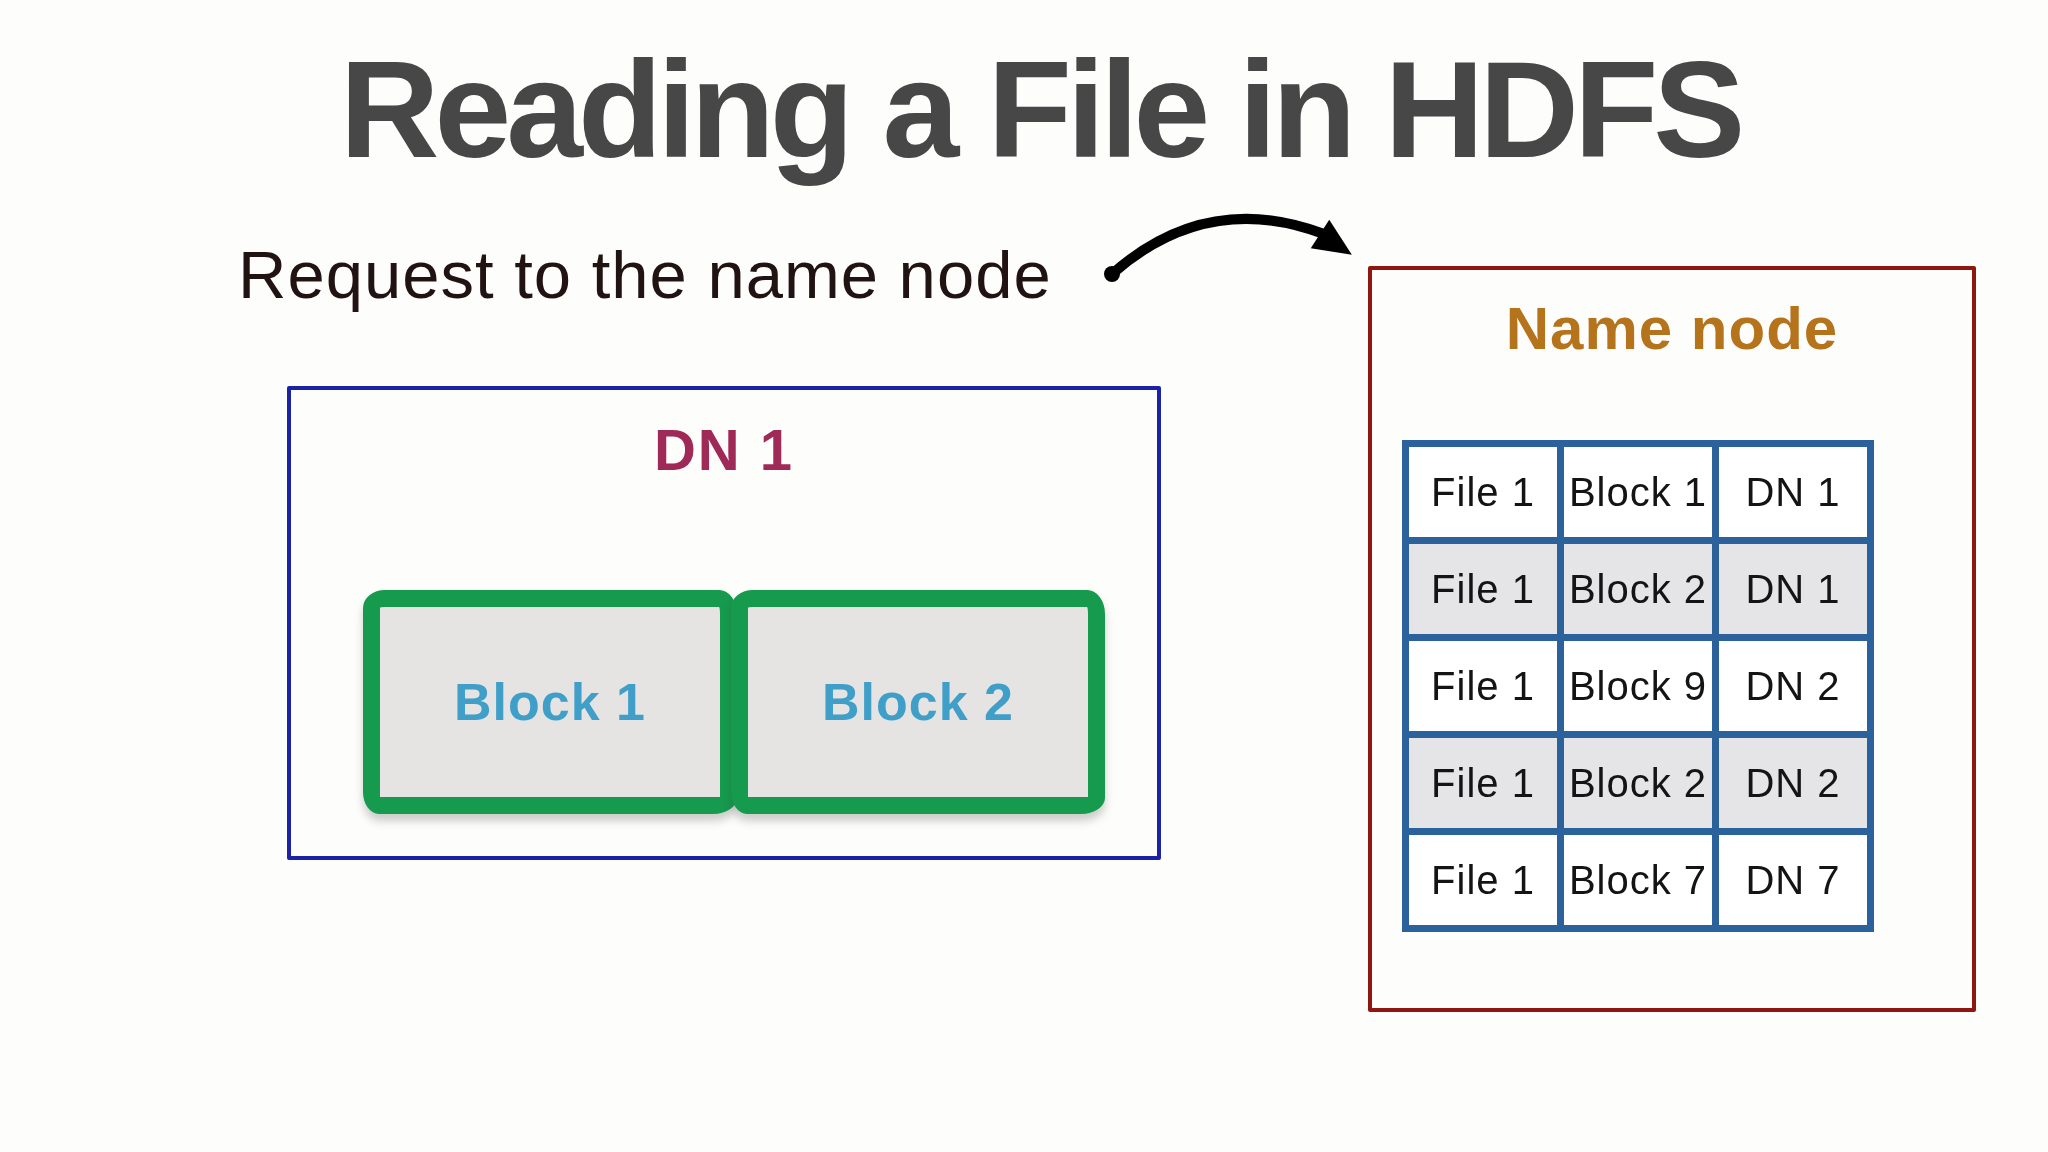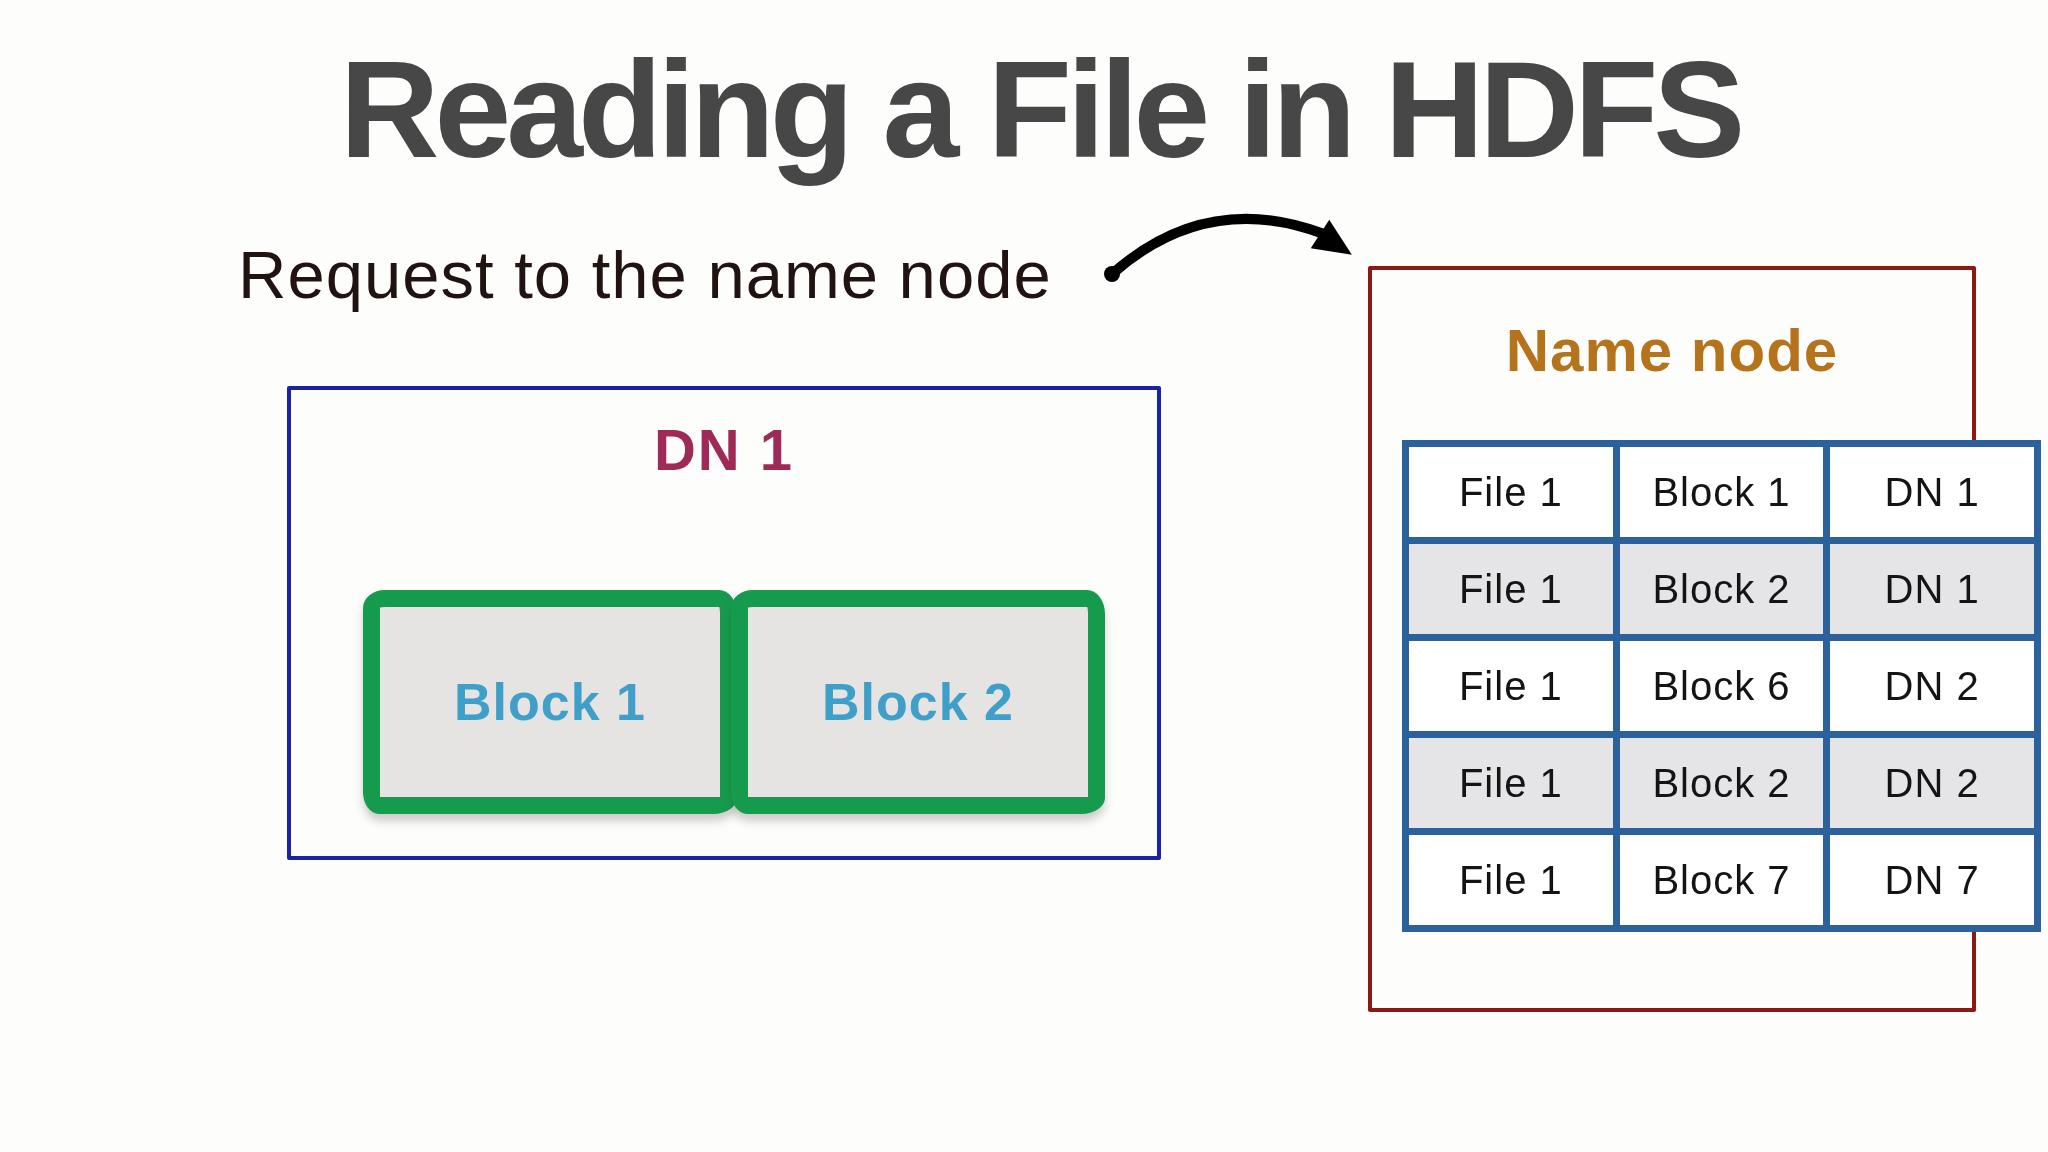--- a/index.html
+++ b/index.html
@@ -84,31 +84,31 @@
   
   .nn-box {
     position: absolute;
     left: 1368px; top: 266px;
     width: 608px; height: 746px;
     border: 4px solid #8e1712;
     border-radius: 2px;
     background: #fdfdfc;
   }
   .nn-label {
-    margin-top: 46px;
+    margin-top: 24px;
     text-align: center;
     font-size: 60px;
     font-weight: 600;
     color: #b5741c;
     letter-spacing: 1px;
   }
   .nn-table {
     position: absolute;
     left: 30px; top: 170px;
-    width: 639px;
+    width: 472px;
     border-collapse: collapse;
     table-layout: fixed;
   }
   .nn-table td {
     border: 7px solid #2b629b;
     height: 97px;
     text-align: center;
     vertical-align: middle;
     font-size: 40px;
     font-weight: 500;
@@ -152,21 +152,21 @@
         <td>Block 1</td>
         <td>DN 1</td>
       </tr>
       <tr class="striped">
         <td>File 1</td>
         <td>Block 2</td>
         <td>DN 1</td>
       </tr>
       <tr>
         <td>File 1</td>
-        <td>Block 6</td>
+        <td>Block 9</td>
         <td>DN 2</td>
       </tr>
       <tr class="striped">
         <td>File 1</td>
         <td>Block 2</td>
         <td>DN 2</td>
       </tr>
       <tr>
         <td>File 1</td>
         <td>Block 7</td>

